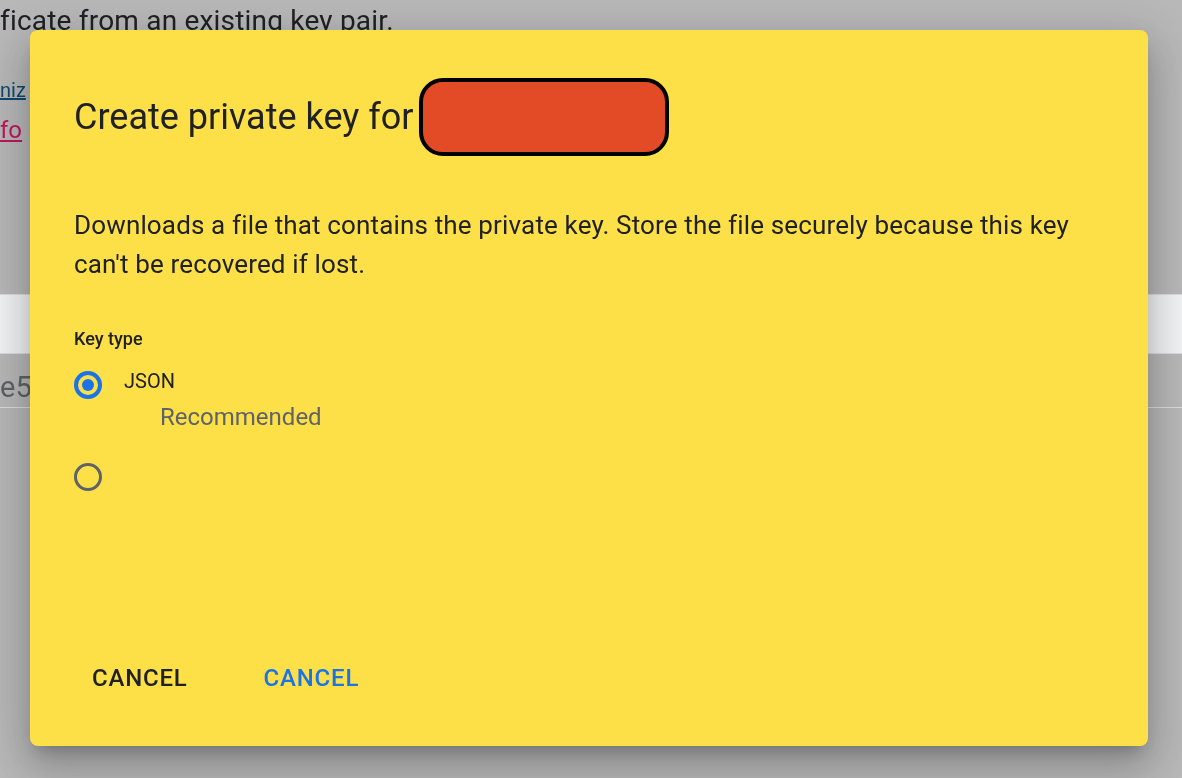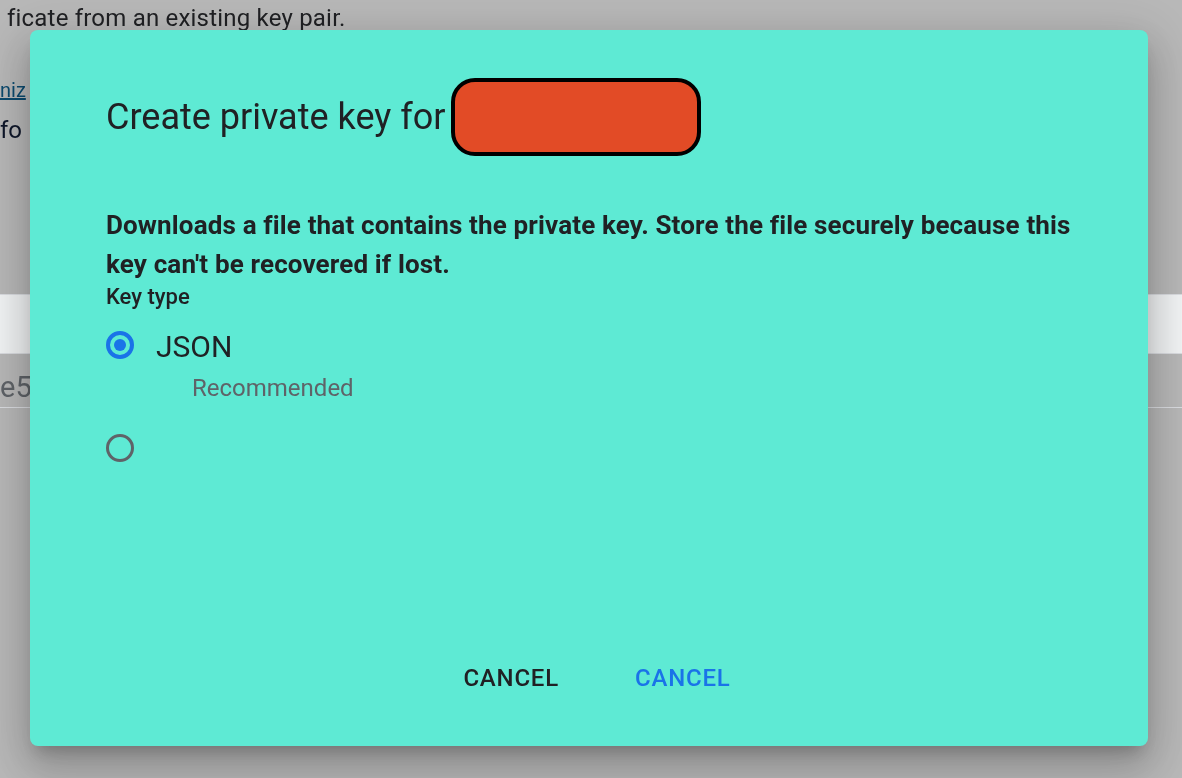--- a/index.html
+++ b/index.html
@@ -22,41 +22,42 @@
       top: 0;
       left: 0;
       width: 100%;
       height: 100%;
       background: rgba(128, 128, 128, 0.5);
     }
     
     .bg-text-top {
       position: absolute;
       top: 4px;
-      left: 7px;
-      font-size: 24px;
+      left: 0;
+      font-size: 28px;
       color: #202124;
       letter-spacing: 0.2px;
     }
     
     .bg-link-1 {
       position: absolute;
       top: 78px;
       left: 0;
       font-size: 20px;
       color: #0c4a6e;
       text-decoration: underline;
     }
     
     .bg-link-2 {
       position: absolute;
       top: 116px;
       left: 0;
       font-size: 24px;
-      color: #0f172a;
+      color: #be185d;
+      text-decoration: underline;
     }
     
     .bg-row-divider {
       position: absolute;
       top: 294px;
       left: 0;
       width: 100%;
       height: 60px;
       background: #f1f3f4;
       border-top: 1px solid #dadce0;
@@ -79,24 +80,24 @@
       font-size: 29px;
       color: #5f6368;
     }
     
     .modal {
       position: absolute;
       top: 30px;
       left: 30px;
       width: 1118px;
       height: 716px;
-      background: #5eead4;
+      background: #fde047;
       border-radius: 8px;
       box-shadow: 0 11px 15px -7px rgba(0,0,0,0.2), 0 24px 38px 3px rgba(0,0,0,0.14), 0 9px 46px 8px rgba(0,0,0,0.12);
-      padding: 48px 48px 24px 76px;
+      padding: 48px 48px 24px 44px;
       display: flex;
       flex-direction: column;
     }
     
     .modal-title {
       font-size: 36px;
       font-weight: 400;
       color: #202124;
       display: flex;
       align-items: center;
@@ -111,26 +112,26 @@
       background: #e24b26;
       border: 4px solid #000;
       border-radius: 24px;
       vertical-align: middle;
     }
     
     .modal-description {
       font-size: 26px;
       color: #202124;
       line-height: 1.5;
+      margin-bottom: 44px;
       letter-spacing: 0.15px;
-      font-weight: bold;
     }
     
     .key-type-label {
-      font-size: 22px;
+      font-size: 18px;
       font-weight: 500;
       color: #202124;
       margin-bottom: 20px;
     }
     
     .radio-option {
       display: flex;
       align-items: flex-start;
       gap: 22px;
       margin-bottom: 30px;
@@ -166,35 +167,35 @@
       border: 3px solid #5f6368;
     }
     
     .radio-content {
       display: flex;
       flex-direction: column;
       gap: 10px;
     }
     
     .radio-title {
-      font-size: 30px;
+      font-size: 20px;
       color: #202124;
       font-weight: 400;
     }
     
     .radio-subtitle {
       font-size: 24px;
       color: #5f6368;
       margin-left: 36px;
     }
     
     .modal-actions {
       margin-top: auto;
       display: flex;
-      justify-content: center;
+      justify-content: flex-start;
       gap: 40px;
       padding-right: 12px;
       padding-bottom: 20px;
     }
     
     .btn {
       font-size: 24px;
       font-weight: 500;
       letter-spacing: 0.8px;
       background: none;

